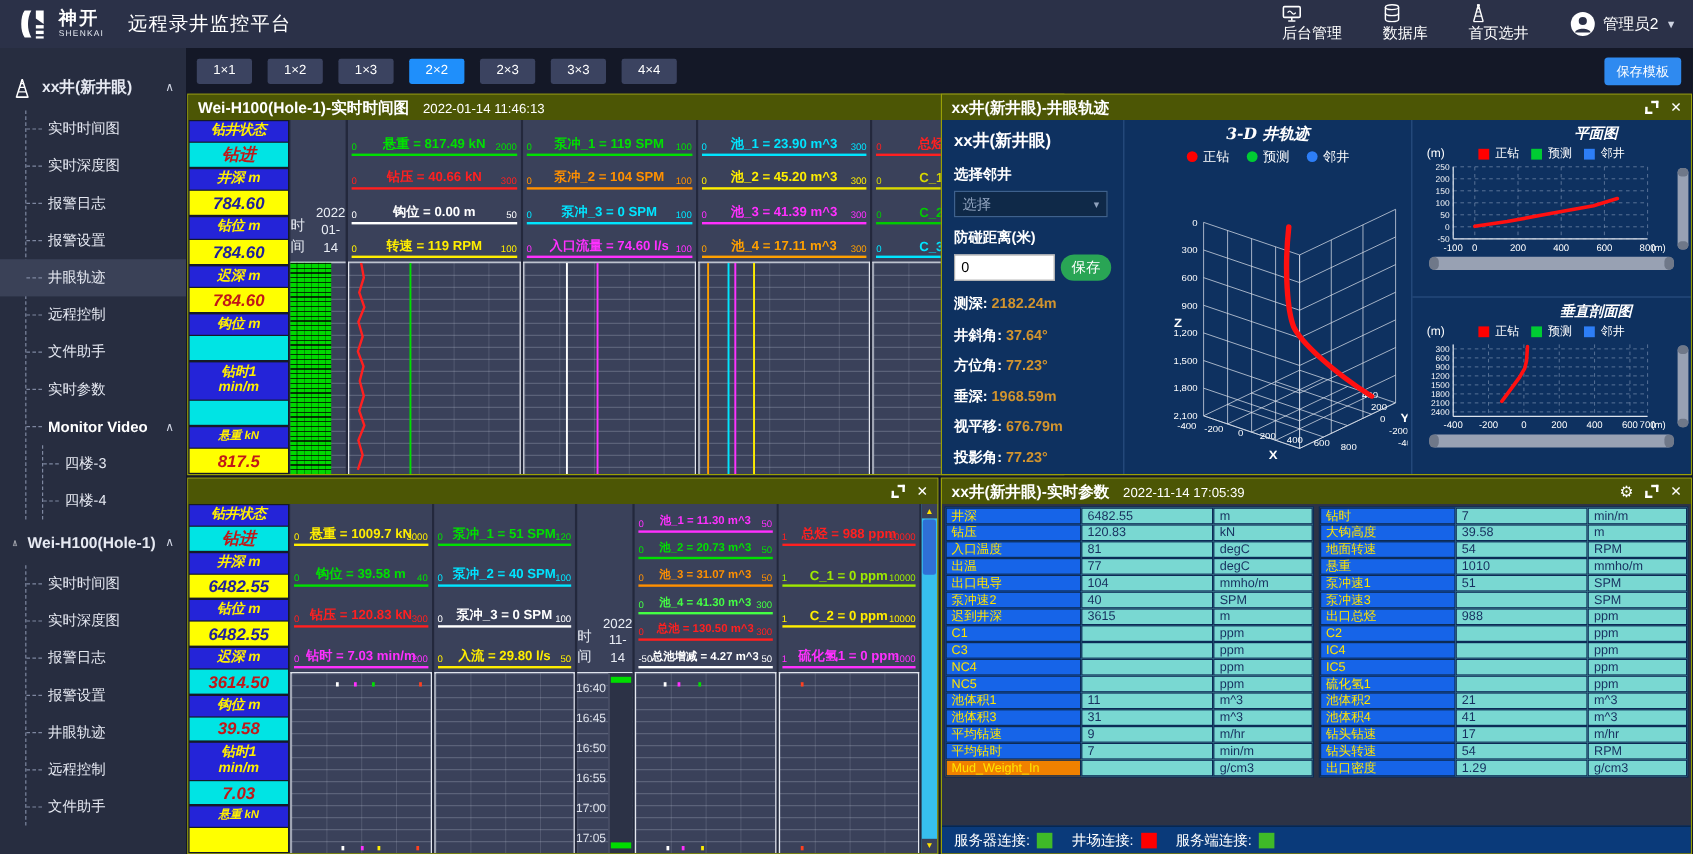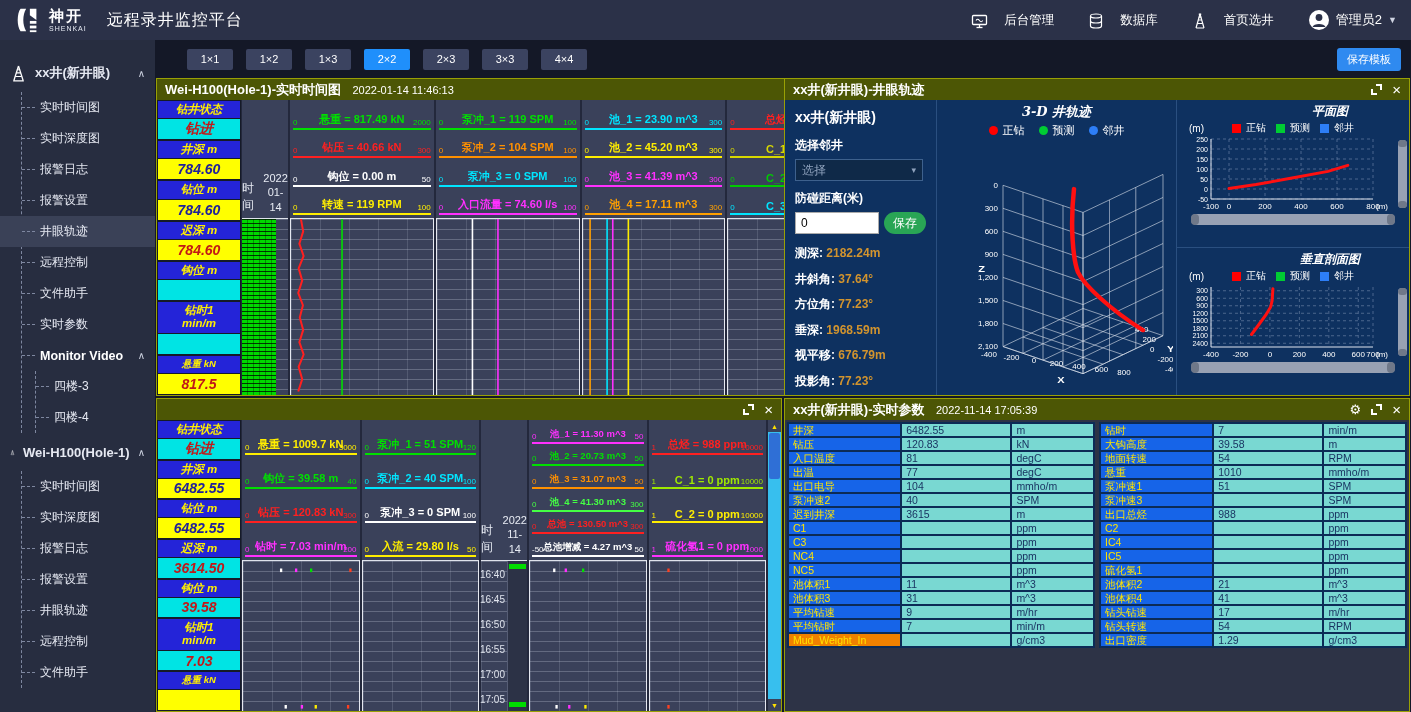--- a/index.html
+++ b/index.html
@@ -5,41 +5,41 @@
 *{box-sizing:border-box;margin:0;padding:0}
 html,body{width:1411px;height:712px;overflow:hidden;background:#12182a;font-family:"Liberation Sans",sans-serif;-webkit-font-smoothing:antialiased}
 
 #navbar{height:40px;background:#2b3148;display:flex;align-items:center;padding:0 14px;color:#fff}
 .brand-wrap{display:flex;align-items:center;gap:7px}
 .brand-col{display:flex;flex-direction:column;line-height:1}
 .brand-cn{font-size:15px;font-weight:bold;letter-spacing:2px}
 .brand-sub{font-size:7px;letter-spacing:1px;margin-top:2px;color:#e8ecf4}
 .app-title{font-size:16px;margin-left:20px;letter-spacing:1px}
 #nav-right{margin-left:auto;display:flex;align-items:center;gap:34px}
-.nav-item{display:flex;flex-direction:row;align-items:flex-end;gap:16px;cursor:pointer}
+.nav-item{display:flex;flex-direction:column;align-items:flex-start;gap:1px;cursor:pointer}
 .nav-item .lbl{font-size:12.5px;color:#fff}
 .user-menu{display:flex;align-items:center;gap:6px;cursor:pointer}
 .user-name{font-size:13px}
 .caret{font-size:9px;color:#cfd4e2}
 
 #layout{display:flex;height:672px}
 #sidebar{flex:0 0 155px;background:#272d40;color:#e6e9f2;overflow:hidden;padding-top:14px}
 .well-header{height:38px;display:flex;align-items:center;gap:8px;padding:0 10px;cursor:pointer}
 .well-name{font-size:13px;font-weight:bold;white-space:nowrap}
 .chev{margin-left:auto;font-size:10px;color:#cfd4e2}
 .branch{border-left:1px dashed #7e87a0;margin-left:21px}
 .branch .branch{margin-left:13px;border-left:1px dashed #7e87a0}
 .tree-item{display:flex;align-items:center;height:31px;font-size:12px;cursor:pointer;white-space:nowrap}
 .tree-item .dash{width:13px;border-top:1px dashed #7e87a0;margin-right:5px;flex:0 0 13px}
 .tree-item.bold .lbl{font-weight:bold;color:#fff;font-size:12.5px}
 .tree-item.selected{background:#3a4157;margin-left:-22px;padding-left:22px}
 .tree-item .chev{margin-right:10px}
 #main{position:relative;flex:1;background:#141827}
 
-#toolbar{height:38px;display:flex;align-items:center;gap:13px;padding-left:32px;position:relative}
+#toolbar{height:38px;display:flex;align-items:center;gap:13px;padding-left:9px;position:relative}
 .grid-btn{width:46px;height:21px;background:#3b4360;border:none;border-radius:2px;color:#fff;font-size:11px;font-family:inherit;cursor:pointer}
 .grid-btn.active{background:#1f8ffb}
 .save-btn{position:absolute;right:10px;top:8px;background:#2f8af0;border:none;border-radius:3px;color:#fff;font-size:11px;padding:4px 10px;font-family:inherit;cursor:pointer}
 
 .panel{position:absolute;border:1px solid #99a005;display:flex;flex-direction:column;background:#23283c}
 #panel1{left:1px;top:38px;width:731px;height:318px}
 #panel2{left:629px;top:38px;width:626px;height:318px}
 #panel3{left:1px;top:358px;width:626px;height:314px}
 #panel4{left:629px;top:358px;width:626px;height:314px}
 .panel-head{flex:0 0 21px;background:#4c5605;display:flex;align-items:center;padding:0 8px;color:#fff}
@@ -1048,16 +1048,30 @@
               <div class="cell val">17</div>
               <div class="cell unit">m/hr</div>
               <div class="cell lbl">钻头转速</div>
               <div class="cell val">54</div>
               <div class="cell unit">RPM</div>
               <div class="cell lbl">出口密度</div>
               <div class="cell val">1.29</div>
               <div class="cell unit">g/cm3</div>
             </div>
           </div>
+        <div class="status-bar" id="statusbar">
+            <span class="status-item">
+              <span>服务器连接:</span>
+              <span class="status-sq" style="background: rgb(63, 186, 40);"></span>
+            </span>
+            <span class="status-item">
+              <span>井场连接:</span>
+              <span class="status-sq" style="background: rgb(255, 0, 0);"></span>
+            </span>
+            <span class="status-item">
+              <span>服务端连接:</span>
+              <span class="status-sq" style="background: rgb(63, 186, 40);"></span>
+            </span>
+          </div>
       </div>
     </section>
   </main>
 </div>
 
 </body></html>

